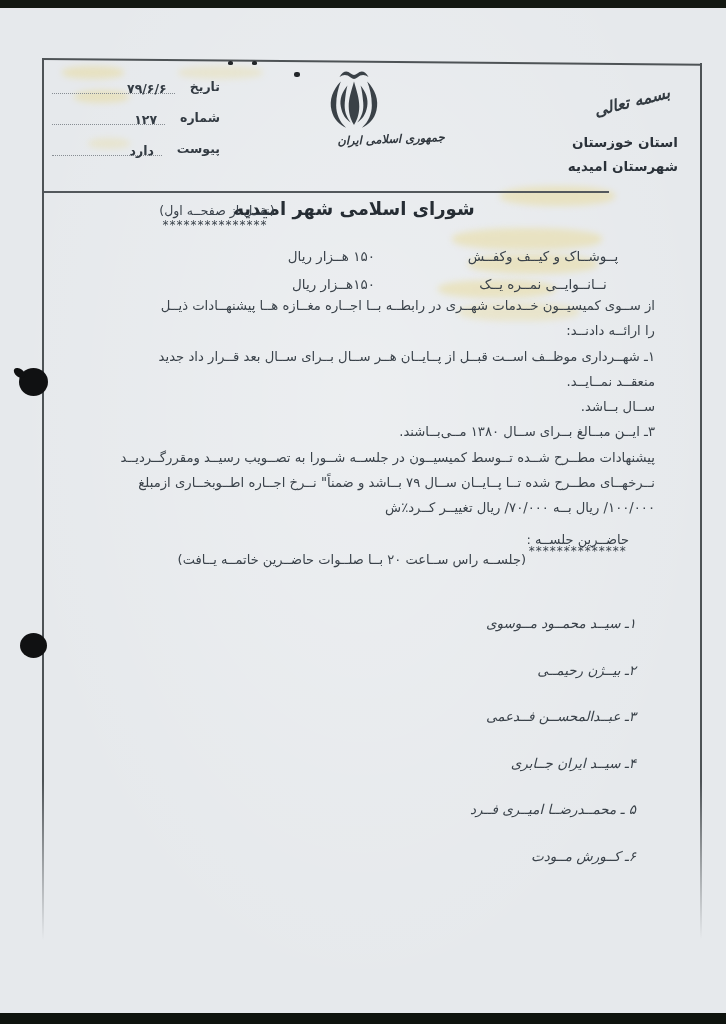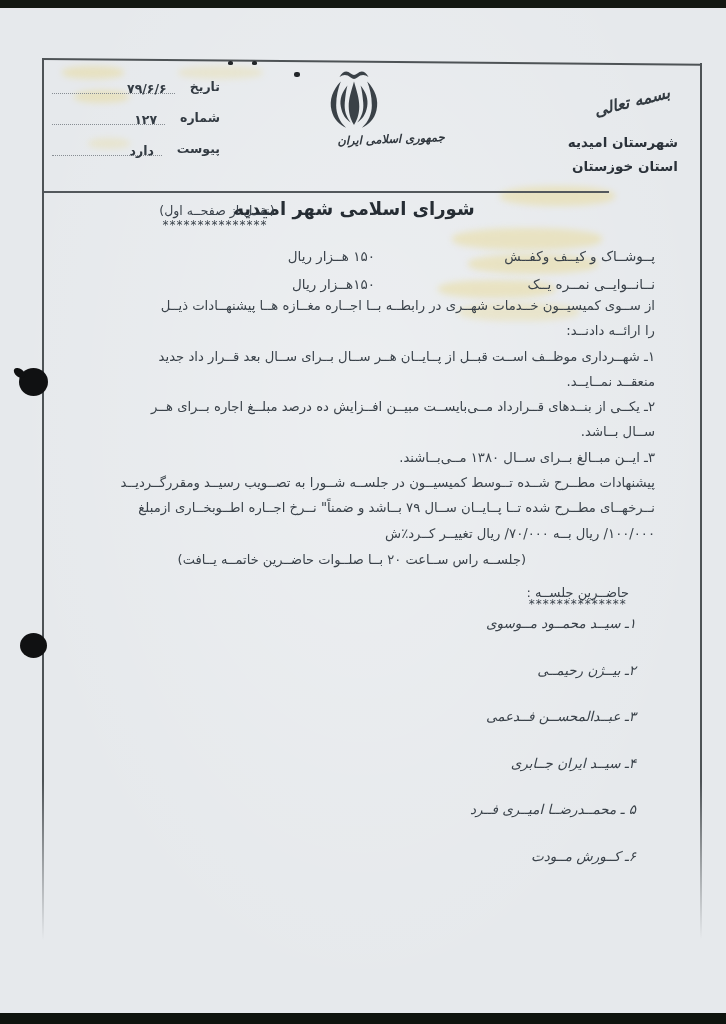--- a/index.html
+++ b/index.html
@@ -58,30 +58,30 @@
     font-weight:bold; font-size:13.5px; line-height:24px; color:#2b323a; white-space:nowrap;}
 
   
   .note{position:absolute; left:146px; top:203px; width:142px; text-align:center;
     font-size:12.5px; white-space:nowrap; color:#39414a;}
   .stars{letter-spacing:1px; font-size:12px; color:#39414a;}
   .note-stars{position:absolute; left:144px; top:218px; width:142px; text-align:center;}
 
   .tariff{position:absolute; right:71px; top:242px; font-size:13.5px;}
   .tariff-row{display:flex; height:28px; align-items:center; white-space:nowrap;}
-  .tariff-item{width:224px;}
+  .tariff-item{width:224px;text-align:center;}
   .tariff-price{margin-right:56px;}
 
   .body-lines{position:absolute; right:71px; left:50px; top:293px; font-size:13.2px;
     line-height:25.3px; text-align:right;}
   .body-lines div{white-space:nowrap;}
 
   .closing{position:absolute; right:200px; top:552px; font-size:13px; white-space:nowrap;}
 
-  .attendees-head{position:absolute; right:97px; top:585px; text-align:center; font-size:13px;
+  .attendees-head{position:absolute; right:97px; top:532px; text-align:center; font-size:13px;
     white-space:nowrap;}
   .attendees-head .stars{display:block; margin-top:-3px;}
 
   .attendees{position:absolute; right:90px; top:600px; font-size:13.5px; line-height:46.5px;
     text-align:right;font-style:italic;}
   .attendees div{white-space:nowrap;}
 </style>
 </head>
 <body>
 
@@ -133,22 +133,22 @@
     <path d="M40,28 C32,38 28,48 30,60 C32,72 38,80 45,84 C38,75 35,65 36,54 C37,44 38,35 40,28 Z"></path>
     <path d="M60,28 C68,38 72,48 70,60 C68,72 62,80 55,84 C62,75 65,65 64,54 C63,44 62,35 60,28 Z"></path>
     <path d="M30,22 C18,34 12,50 16,66 C19,79 28,88 38,92 C28,83 23,71 23,58 C23,44 26,32 30,22 Z"></path>
     <path d="M70,22 C82,34 88,50 84,66 C81,79 72,88 62,92 C72,83 77,71 77,58 C77,44 74,32 70,22 Z"></path>
   </svg>
   <div class="republic">جمهوری اسلامی ایران</div>
   <div class="council-title">شورای اسلامی شهر امیدیه</div>
 
   <div class="basmala">بسمه تعالی</div>
   <div class="province-block">
+    <div>استان خوزستان</div>
     <div>شهرستان امیدیه</div>
-    <div>استان خوزستان</div>
   </div>
 
   <div class="note">(نقــل از صفحــه اول)</div>
   <div class="note-stars stars">***************</div>
 
   <div class="tariff">
     <div class="tariff-row">
       <span class="tariff-item">پــوشــاک و کیــف وکفــش</span>
       <span class="tariff-price">۱۵۰ هــزار ریال</span>
     </div>
@@ -156,21 +156,20 @@
       <span class="tariff-item">نــانــوایــی نمــره یــک</span>
       <span class="tariff-price">۱۵۰هــزار ریال</span>
     </div>
   </div>
 
   <div class="body-lines">
     <div>از ســوی کمیسیــون خــدمات شهــری در رابطــه بــا اجــاره مغــازه هــا پیشنهــادات ذیــل</div>
     <div>را ارائــه دادنــد:</div>
     <div>۱ـ شهــرداری موظــف اســت قبــل از پــایــان هــر ســال بــرای ســال بعد قــرار داد جدید</div>
     <div>منعقــد نمــایــد.</div>
-    <div>۲ـ یکــی از بنــدهای قــرارداد مــی‌بایســت مبیــن افــزایش ده درصد مبلــغ اجاره بــرای هــر</div>
     <div>ســال بــاشد.</div>
     <div>۳ـ ایــن مبــالغ بــرای ســال ۱۳۸۰ مــی‌بــاشند.</div>
     <div>پیشنهادات مطــرح شــده تــوسط کمیسیــون در جلســه شــورا به تصــویب رسیــد ومقررگــردیــد</div>
     <div>نــرخهــای مطــرح شده تــا پــایــان ســال ۷۹ بــاشد و ضمناً" نــرخ اجــاره اطــوبخــاری ازمبلغ</div>
     <div>۱۰۰/۰۰۰/ ریال بــه ۷۰/۰۰۰/ ریال تغییــر کــرد٪ش</div>
   </div>
 
   <div class="closing">(جلســه راس ســاعت ۲۰ بــا صلــوات حاضــرین خاتمــه یــافت)</div>
 
   <div class="attendees-head">

